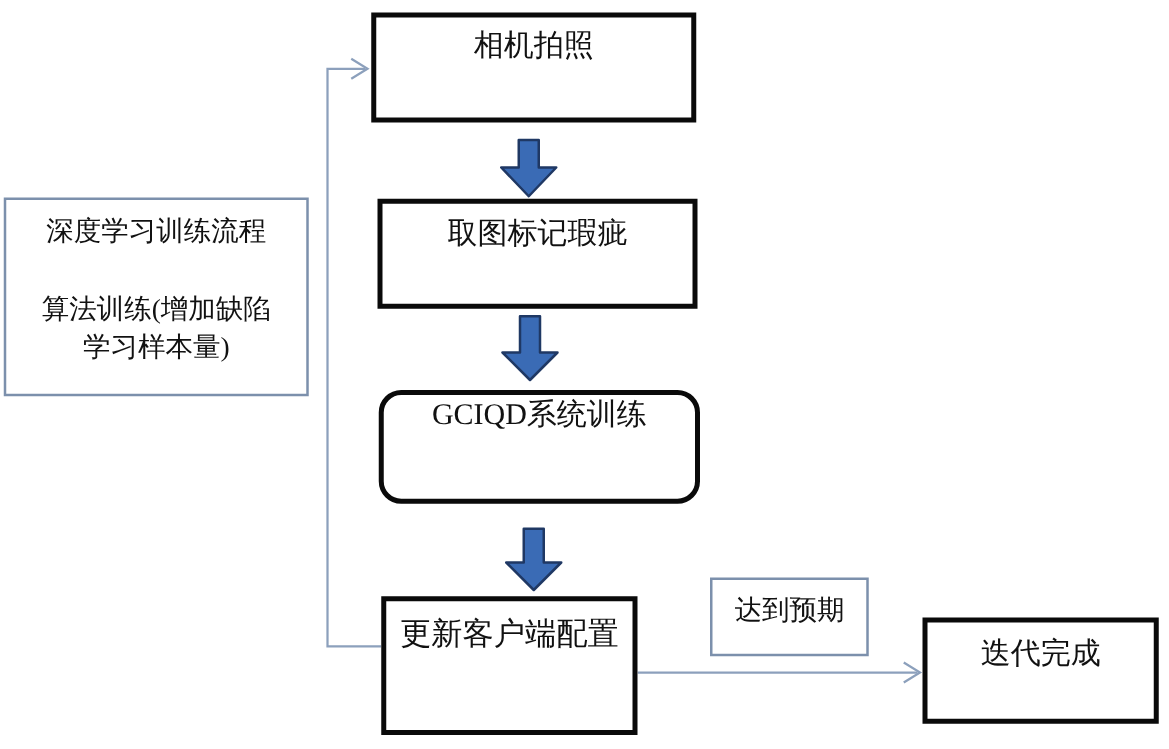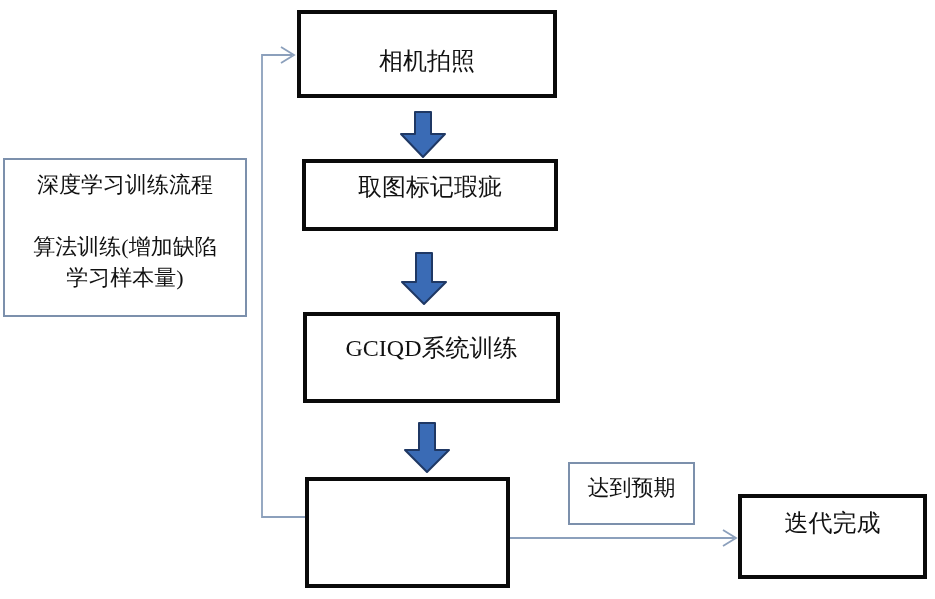--- a/index.html
+++ b/index.html
@@ -41,23 +41,23 @@
     text-align: center;
     line-height: 1.35;
   }
   .thick {
     border: 4px solid var(--box-border, #0a0a0a);
     font-size: 24px;
   }
   .thin {
     border: 2px solid var(--thin-border, #7c90ac);
   }
-  .node-camera  { left: 297px; top: 10px;  width: 260px; height: 88px;  padding-top: 31px; }
-  .node-mark    { left: 302px; top: 159px; width: 256px; height: 72px;  padding-top: 8px; }
-  .node-train   { left: 303px; top: 312px; width: 257px; height: 91px;  padding-top: 16px; }
+  .node-camera  { left: 297px; top: 10px;  width: 260px; height: 88px;  padding-top: 7px; }
+  .node-mark    { left: 302px; top: 159px; width: 256px; height: 88px;  padding-top: 8px; }
+  .node-train   { left: 303px; top: 312px; width: 257px; height: 91px;  padding-top: 0; border-radius: 18px; }
   .node-update  { left: 305px; top: 477px; width: 205px; height: 111px; padding-top: 8px; font-size: 25px; line-height: 38px; }
   .node-done    { left: 738px; top: 494px; width: 189px; height: 85px;  padding-top: 9px; }
   .node-expected {
     left: 568px; top: 462px; width: 127px; height: 63px;
     padding-top: 9px; font-size: 22px;
   }
   .node-annotation {
     left: 3px; top: 158px; width: 244px; height: 159px;
     font-size: 22px; padding-top: 9px; line-height: 31px;
   }
@@ -87,20 +87,21 @@
 
   <div class="node thick node-mark">
     <span>取图标记瑕疵</span>
   </div>
 
   <div class="node thick node-train">
     <span>GCIQD系统训练</span>
   </div>
 
   <div class="node thick node-update">
+    <div>更新客户端配置</div>
   </div>
 
   <div class="node thick node-done">
     <span>迭代完成</span>
   </div>
 
   <div class="node thin node-expected">
     <span>达到预期</span>
   </div>
 

